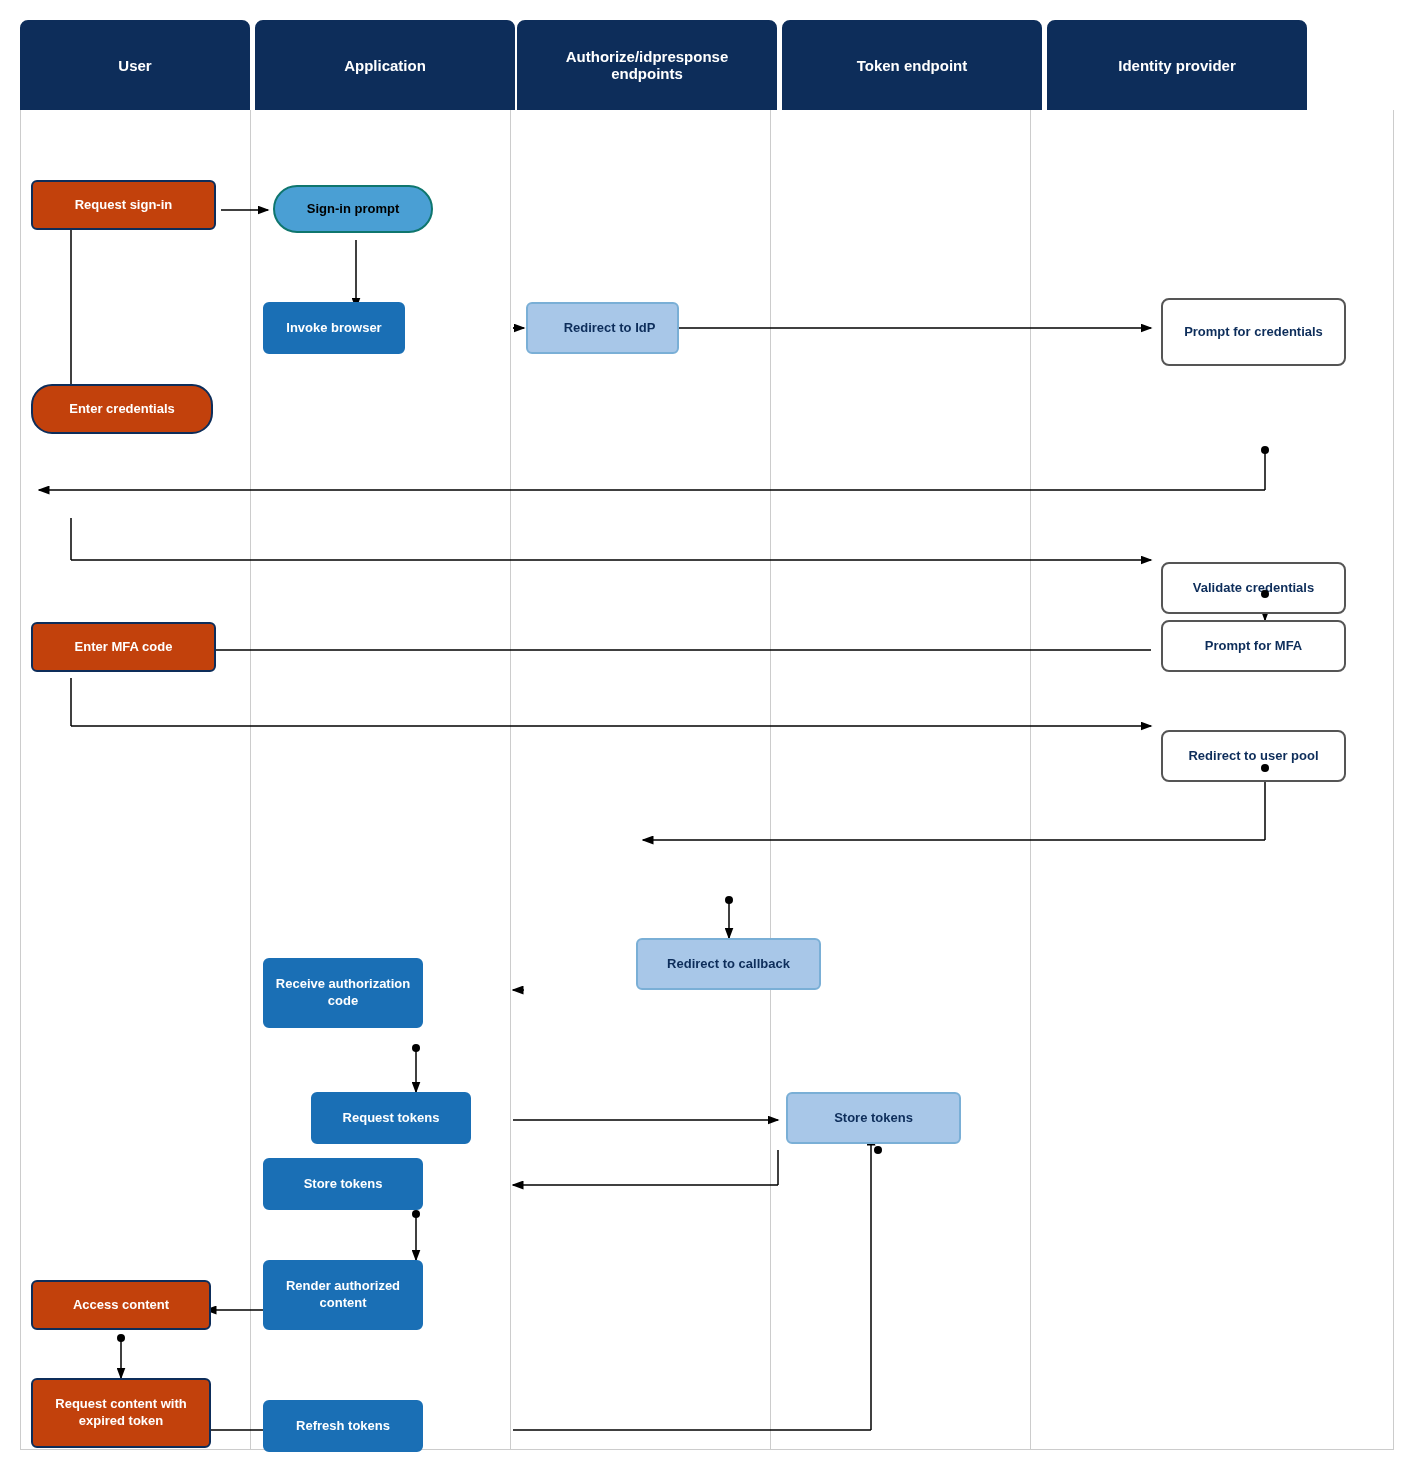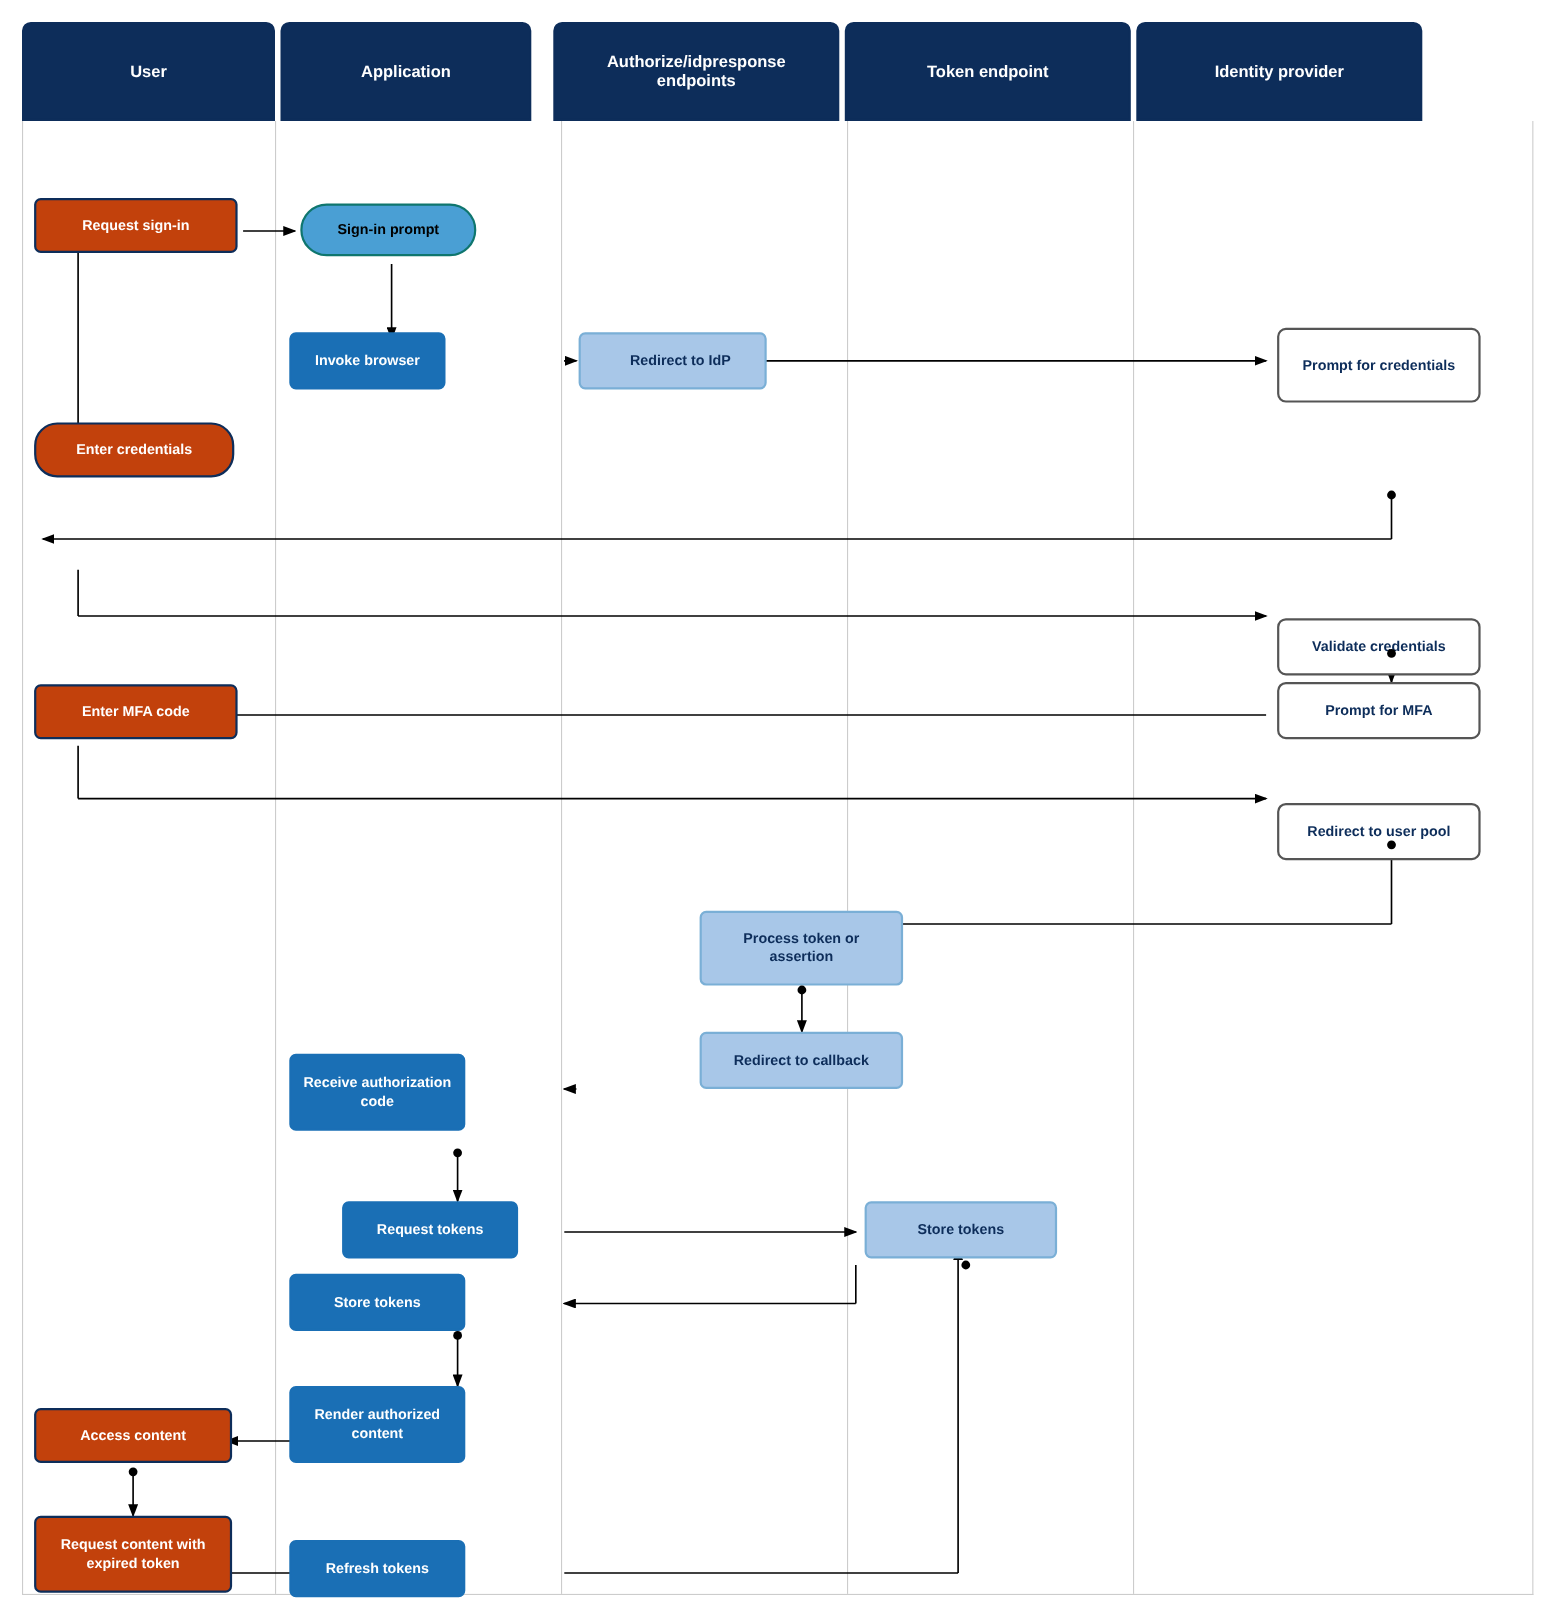--- a/index.html
+++ b/index.html
@@ -33,21 +33,21 @@
       text-align: center;
       padding: 18px 10px;
       border: 2px solid #0d2d5a;
       display: flex;
       align-items: center;
       justify-content: center;
       min-height: 90px;
     }
 
     .col-header.col-user { width: 230px; border-radius: 8px 8px 0 0; margin-right: 5px; }
-    .col-header.col-app { width: 228px; border-radius: 8px 8px 0 0; margin-right: 20px; }
+    .col-header.col-app { width: 260px; border-radius: 8px 8px 0 0; margin-right: 2px; }
     .col-header.col-auth { width: 260px; border-radius: 8px 8px 0 0; margin-right: 5px; }
     .col-header.col-token { width: 260px; border-radius: 8px 8px 0 0; margin-right: 5px; }
     .col-header.col-idp { width: 260px; border-radius: 8px 8px 0 0; }
 
     
     .diagram-body {
       position: relative;
       width: 100%;
       border: 1px solid #ccc;
       border-top: none;
@@ -207,23 +207,22 @@
     <div class="box box-blue" style="left:242px; top:848px; width:160px; height:70px;">Receive authorization code</div>
 
     <div class="box box-blue" style="left:242px; top:982px; width:160px; height:52px;margin-left:48px;">Request tokens</div>
 
     <div class="box box-blue" style="left:242px; top:1048px; width:160px; height:52px;">Store tokens</div>
 
     <div class="box box-blue" style="left:242px; top:1150px; width:160px; height:70px;">Render authorized content</div>
 
     <div class="box box-blue" style="left:242px; top:1290px; width:160px; height:52px;">Refresh tokens</div>
 
-    <div class="box box-light" style="left:505px; top:192px; width:171px; height:52px;padding-left:24px;">Redirect to IdP</div>
-
-    <div class="box box-light" style="left:615px; top:718px; width:185px; height:68px;">Process token or assertion</div>
+    <div class="box box-light" style="left:505px; top:192px; width:153px; height:52px;padding-left:24px;">Redirect to IdP</div>
+
 
     <div class="box box-light" style="left:615px; top:828px; width:185px; height:52px;">Redirect to callback</div>
 
     <div class="box box-light" style="left:765px; top:982px; width:175px; height:52px;">Store tokens</div>
 
     <div class="box box-outline" style="left:1140px; top:188px; width:185px; height:68px;">Prompt for credentials</div>
 
     <div class="box box-outline" style="left:1140px; top:452px; width:185px; height:52px;">Validate credentials</div>
 
     <div class="box box-outline" style="left:1140px; top:510px; width:185px; height:52px;">Prompt for MFA</div>

